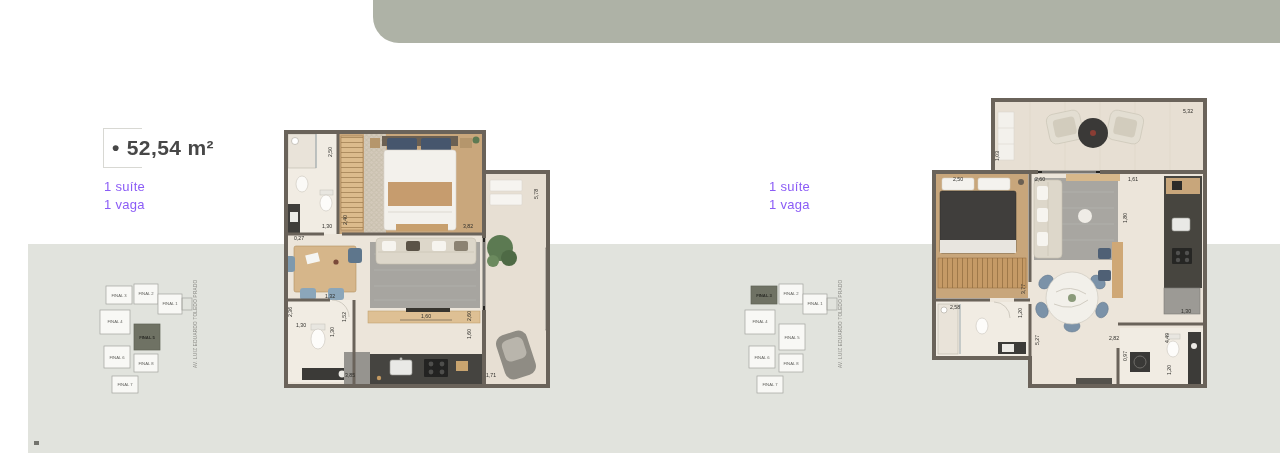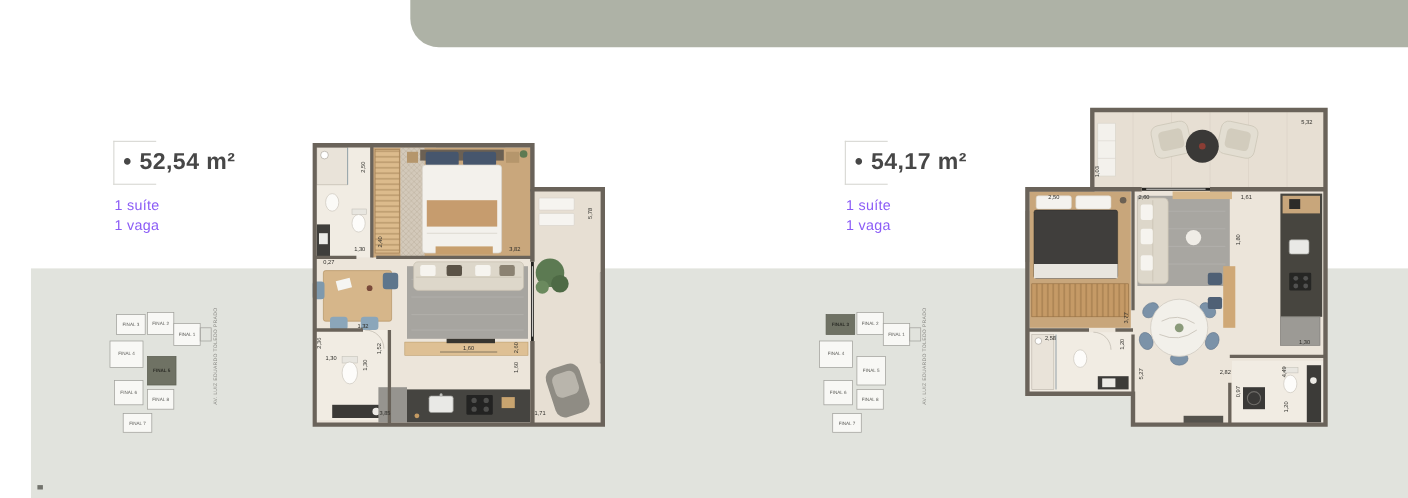--- a/index.html
+++ b/index.html
@@ -215,24 +215,20 @@
       <text class="dim" transform="translate(50 202) rotate(-90)" text-anchor="middle">1,30</text>
       <text class="dim" transform="translate(62 187) rotate(-90)" text-anchor="middle">1,52</text>
       <text class="dim" x="142" y="188" text-anchor="middle">1,60</text>
       <text class="dim" transform="translate(187 186) rotate(-90)" text-anchor="middle">2,60</text>
       <text class="dim" transform="translate(187 204) rotate(-90)" text-anchor="middle">1,60</text>
       <text class="dim" x="66" y="247" text-anchor="middle">3,85</text>
       <text class="dim" x="207" y="247" text-anchor="middle">1,71</text>
     </g>
   </svg>
 
-  <div class="area-badge" style="left:740px;top:128px">
-    <div class="area-box"></div>
-    <div class="area-text"><span class="bullet">•</span><span>54,17 m²</span></div>
-  </div>
   <div class="features" style="left:741px;top:178px">
     <div>1 suíte</div>
     <div>1 vaga</div>
   </div>
 
   <svg class="keyplan" style="left:711px;top:280px" width="112" height="126" viewBox="0 0 112 126">
     <g stroke="#a3a39e" stroke-width="0.7" fill="#f8f8f5">
       <rect x="12" y="6" width="26" height="18" fill="#6f7264" stroke="#5f6255"></rect>
       <rect x="40" y="4" width="24" height="20"></rect>
       <rect x="64" y="14" width="24" height="20"></rect>

